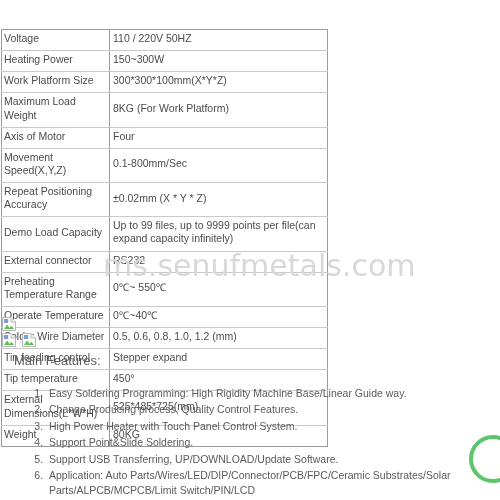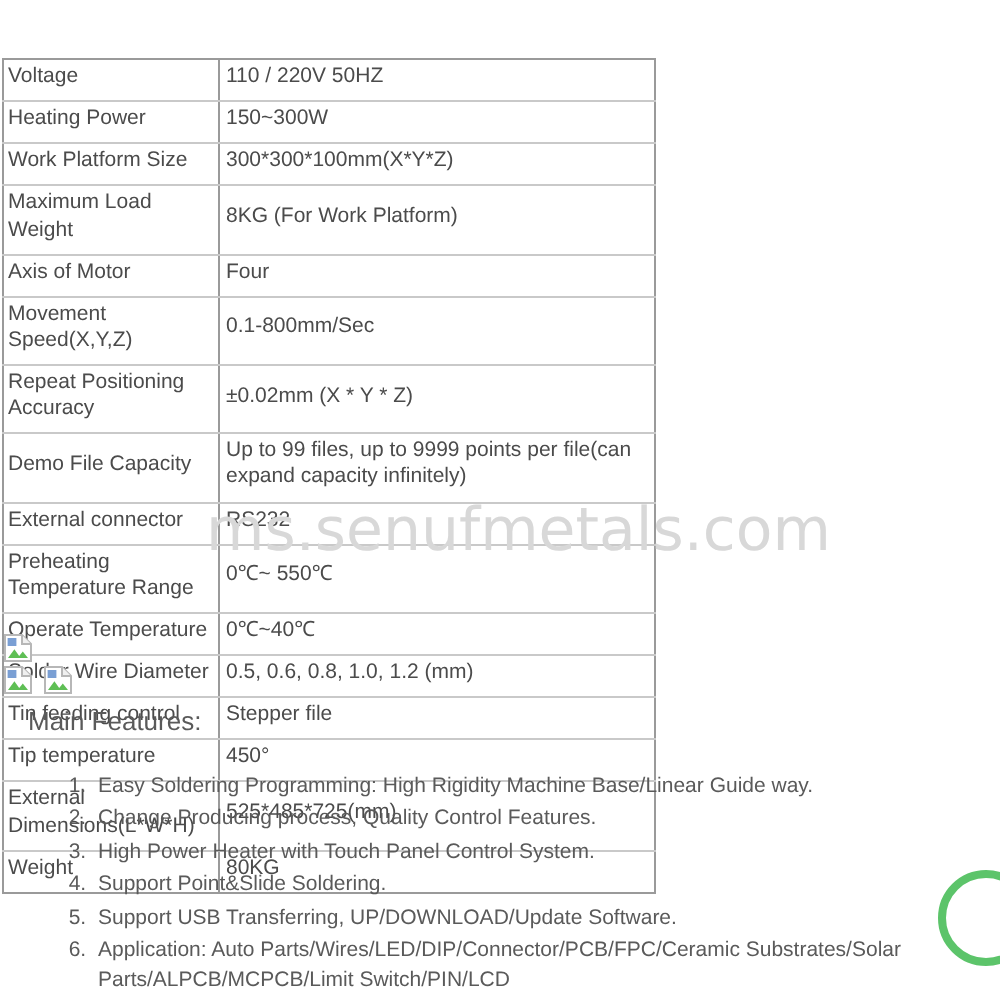--- a/index.html
+++ b/index.html
@@ -155,42 +155,42 @@
       </tr>
       <tr>
         <td class="k">Movement Speed(X,Y,Z)</td>
         <td class="v">0.1-800mm/Sec</td>
       </tr>
       <tr>
         <td class="k">Repeat Positioning Accuracy</td>
         <td class="v">±0.02mm (X * Y * Z)</td>
       </tr>
       <tr>
-        <td class="k">Demo File Capacity</td>
+        <td class="k">Demo Load Capacity</td>
         <td class="v">Up to 99 files, up to 9999 points per file(can expand capacity infinitely)</td>
       </tr>
       <tr>
         <td class="k">External connector</td>
         <td class="v">RS232</td>
       </tr>
       <tr>
         <td class="k">Preheating Temperature Range</td>
         <td class="v">0℃~ 550℃</td>
       </tr>
       <tr>
         <td class="k">Operate Temperature</td>
         <td class="v">0℃~40℃</td>
       </tr>
       <tr>
         <td class="k">Solder Wire Diameter</td>
         <td class="v">0.5, 0.6, 0.8, 1.0, 1.2 (mm)</td>
       </tr>
       <tr>
         <td class="k">Tin feeding control</td>
-        <td class="v">Stepper file</td>
+        <td class="v">Stepper expand</td>
       </tr>
       <tr>
         <td class="k">Tip temperature</td>
         <td class="v">450°</td>
       </tr>
       <tr>
         <td class="k">External Dimensions(L*W*H)</td>
         <td class="v">525*485*725(mm)</td>
       </tr>
       <tr>

